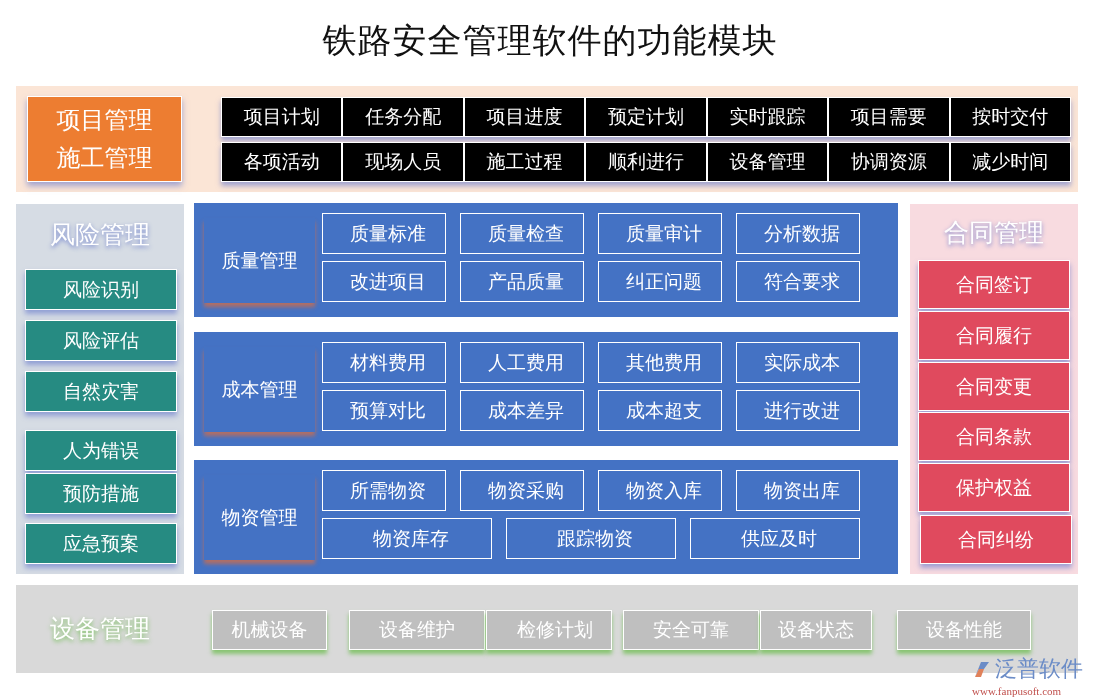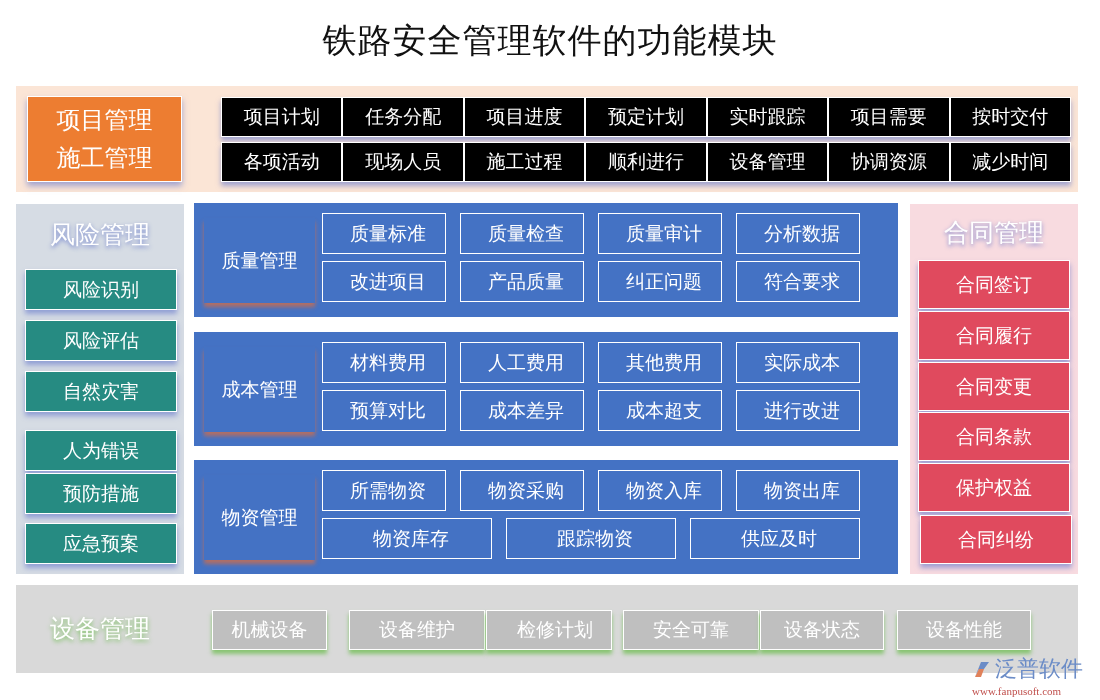--- a/index.html
+++ b/index.html
@@ -159,21 +159,21 @@
   <div class="contract-item" style="top:259px;">保护权益</div>
   <div class="contract-item" style="top:311px; left:10px;">合同纠纷</div>
 </div>
 
 <div class="equip-panel"></div>
 <div class="equip-title">设备管理</div>
 <div class="equip-item" style="left:212px; width:115px;">机械设备</div>
 <div class="equip-item" style="left:349px; width:136px;">设备维护</div>
 <div class="equip-item" style="left:486px; width:126px;padding-left:12px;">检修计划</div>
 <div class="equip-item" style="left:623px; width:136px;">安全可靠</div>
-<div class="equip-item" style="left:760px; width:124px;">设备状态</div>
+<div class="equip-item" style="left:760px; width:112px;">设备状态</div>
 <div class="equip-item" style="left:897px; width:134px;">设备性能</div>
 
 <div class="logo">
   <div class="logo-main">
     <span class="logo-mark">
       <svg width="20" height="20" viewBox="0 0 20 20">
         <path d="M3 18 L9 3 L17 3 L12 10 L7 10 Z" fill="#6b8cc7"></path>
         <path d="M7 10 L12 10 L9 18 L3 18 Z" fill="#e0815a"></path>
       </svg>
     </span>

